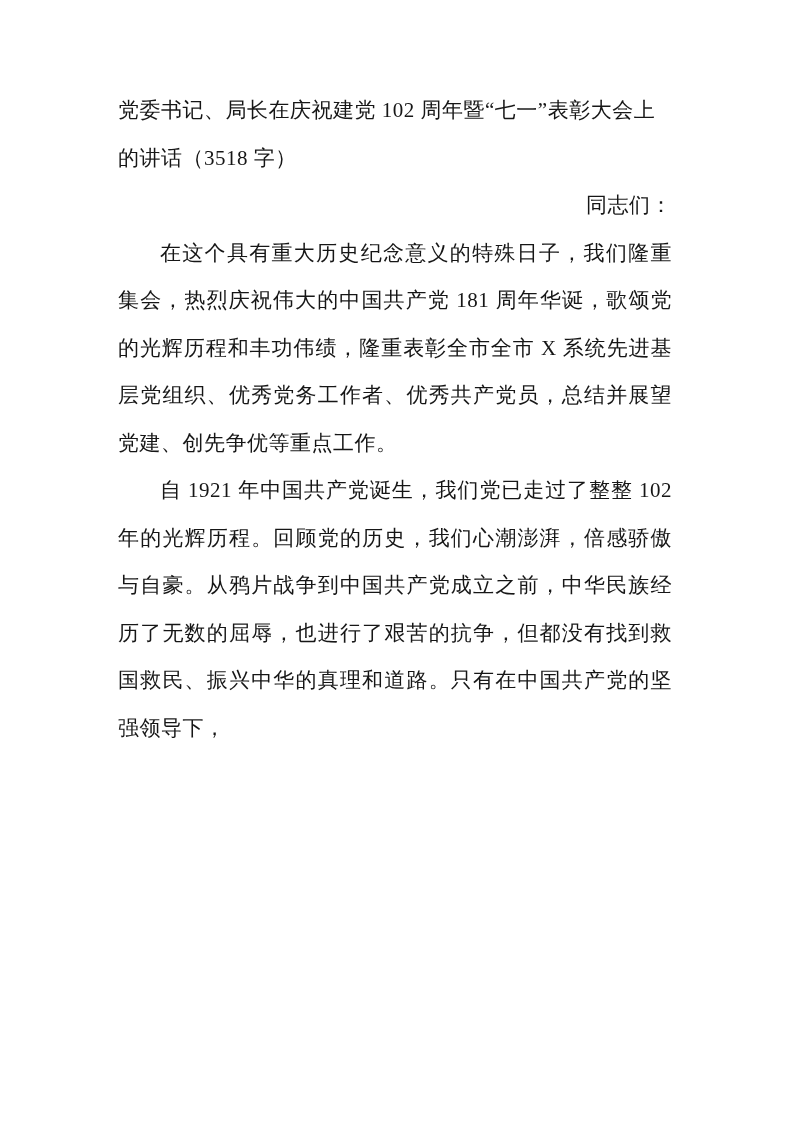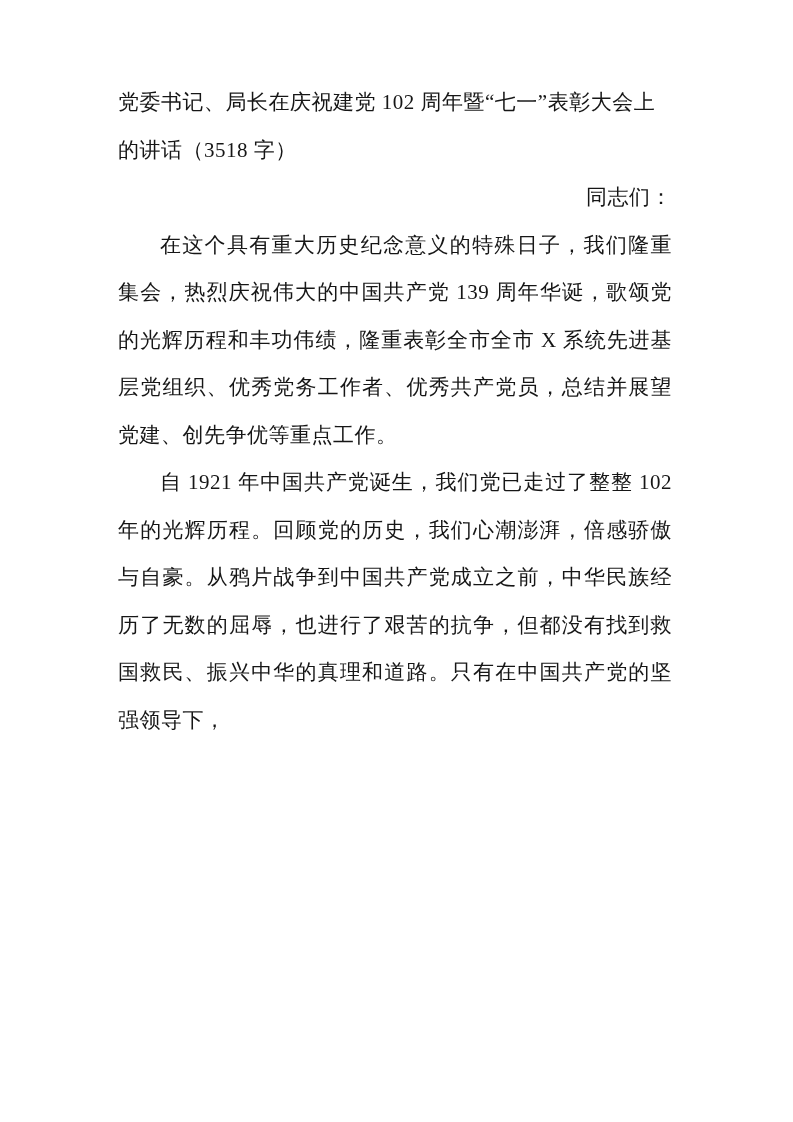--- a/index.html
+++ b/index.html
@@ -4,21 +4,21 @@
 <style>
   html, body {
     margin: 0;
     padding: 0;
     background: #ffffff;
   }
   .page {
     position: relative;
     width: 793px;
     height: 806px;
-    margin: 0 auto;
+    margin: 8px auto;
     background: #ffffff;
     box-sizing: border-box;
     padding: 79px 121px 0 118px;
     overflow: hidden;
   }
   .doc-body {
     font-family: "Liberation Serif", "DejaVu Serif", serif;
     font-size: 21px;
     line-height: 47.5px;
     color: #161616;
@@ -40,16 +40,16 @@
     text-indent: 2em;
   }
 </style>
 </head>
 <body>
 
 <div class="page">
   <div class="doc-body">
     <p class="doc-title">党委书记、局长在庆祝建党 102 周年暨“七一”表彰大会上的讲话（3518 字）</p>
     <p class="salutation">同志们：</p>
-    <p class="para">在这个具有重大历史纪念意义的特殊日子，我们隆重集会，热烈庆祝伟大的中国共产党 139 周年华诞，歌颂党的光辉历程和丰功伟绩，隆重表彰全市全市 X 系统先进基层党组织、优秀党务工作者、优秀共产党员，总结并展望党建、创先争优等重点工作。</p>
+    <p class="para">在这个具有重大历史纪念意义的特殊日子，我们隆重集会，热烈庆祝伟大的中国共产党 181 周年华诞，歌颂党的光辉历程和丰功伟绩，隆重表彰全市全市 X 系统先进基层党组织、优秀党务工作者、优秀共产党员，总结并展望党建、创先争优等重点工作。</p>
     <p class="para">自 1921 年中国共产党诞生，我们党已走过了整整 102 年的光辉历程。回顾党的历史，我们心潮澎湃，倍感骄傲与自豪。从鸦片战争到中国共产党成立之前，中华民族经历了无数的屈辱，也进行了艰苦的抗争，但都没有找到救国救民、振兴中华的真理和道路。只有在中国共产党的坚强领导下，</p>
   </div>
 </div>
 
 </body></html>

